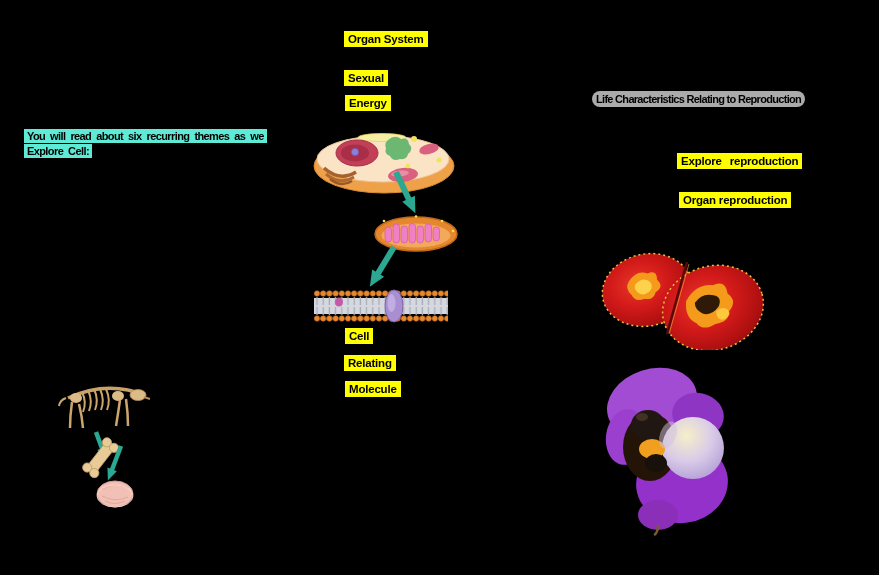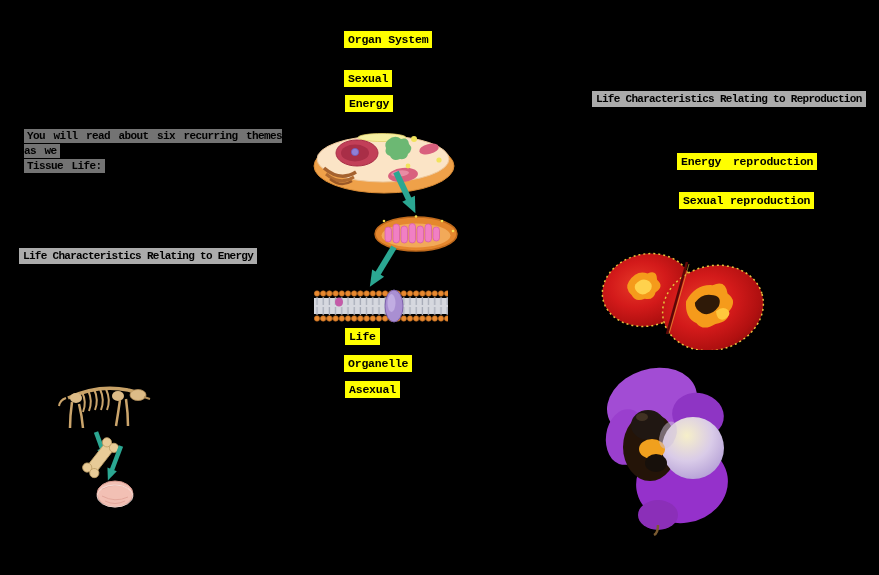--- a/index.html
+++ b/index.html
@@ -1,33 +1,33 @@
 <!DOCTYPE html>
 <html><head>
 <meta charset="utf-8">
 <style>
   html,body { margin:0; padding:0; background:#000; }
   #canvas {
     position:relative; width:879px; height:575px; background:#000000;
-    overflow:hidden; font-family:Liberation Mono, monospace;
+    overflow:hidden; font-family:Liberation Sans, sans-serif;
   }
   .abs { position:absolute; }
   .hl-y {
     background:#FFFF00; color:#000; font-weight:bold; font-size:11.5px;
     letter-spacing:-0.2px; padding:2px 4px; white-space:nowrap; display:inline-block;
   }
   .hl-g {
     background:#ABABAB; color:#000; font-weight:bold; font-size:11px;
-    letter-spacing:-0.7px; padding:2px 4px; white-space:nowrap; display:inline-block;
+    letter-spacing:-0.7px; padding:2px 4px; white-space:nowrap; display:inline-block;border-radius:8px;
   }
   .intro {
     width:272px; font-weight:bold; font-size:11px; letter-spacing:-0.6px;
     word-spacing:2.5px; line-height:15px;
   }
-  .intro .hl { background:#737373; color:#000; padding:1px 3px; }
+  .intro .hl { background:#5eead4; color:#000; padding:1px 3px; }
   .ws-wide { word-spacing:5px; }
   svg { display:block; }
 </style>
 </head>
 <body>
 
 <div id="canvas">
 
   <svg class="abs" style="width:0;height:0;left:0;top:0" aria-hidden="true">
     <defs>
@@ -39,32 +39,31 @@
       </marker>
     </defs>
   </svg>
 
   <span class="abs hl-y" style="left:344px;top:31px">Organ System</span>
   <span class="abs hl-y" style="left:344px;top:70px">Sexual</span>
   <span class="abs hl-y" style="left:345px;top:95px">Energy</span>
 
   <div class="abs intro" style="left:24px;top:129px">
     <span class="hl">You will read about six recurring themes as we</span><br>
-    <span class="hl">Tissue Life:</span>
+    <span class="hl">Explore Cell:</span>
   </div>
 
-  <span class="abs hl-g" style="left:19px;top:248px">Life Characteristics Relating to Energy</span>
   <span class="abs hl-g" style="left:592px;top:91px">Life Characteristics Relating to Reproduction</span>
 
-  <span class="abs hl-y ws-wide" style="left:677px;top:153px">Energy reproduction</span>
-  <span class="abs hl-y" style="left:679px;top:192px">Sexual reproduction</span>
-
-  <span class="abs hl-y" style="left:345px;top:328px">Life</span>
-  <span class="abs hl-y" style="left:344px;top:355px">Organelle</span>
-  <span class="abs hl-y" style="left:345px;top:381px">Asexual</span>
+  <span class="abs hl-y ws-wide" style="left:677px;top:153px">Explore reproduction</span>
+  <span class="abs hl-y" style="left:679px;top:192px">Organ reproduction</span>
+
+  <span class="abs hl-y" style="left:345px;top:328px">Cell</span>
+  <span class="abs hl-y" style="left:344px;top:355px">Relating</span>
+  <span class="abs hl-y" style="left:345px;top:381px">Molecule</span>
 
   <svg class="abs" style="left:310px;top:126px" width="148" height="70" viewBox="0 0 148 70" aria-label="animal cell illustration">
     <ellipse cx="74" cy="40" rx="70" ry="27" fill="#EFA149" stroke="#D98B35" stroke-width="1"></ellipse>
     <ellipse cx="73" cy="33" rx="66" ry="23" fill="#FBE4C6" stroke="#EEC79A" stroke-width="1"></ellipse>
     <ellipse cx="72" cy="11.5" rx="24" ry="4" fill="#F6EFA3" stroke="#E3D06B" stroke-width="0.8"></ellipse>
     <g>
       <path d="M14 42 Q30 56 46 46" stroke="#A5622F" stroke-width="3.5" fill="none"></path>
       <path d="M16 48 Q30 60 44 51" stroke="#B06A30" stroke-width="3" fill="none"></path>
       <path d="M20 53 Q31 62 42 55" stroke="#9A5826" stroke-width="2.5" fill="none"></path>
     </g>

